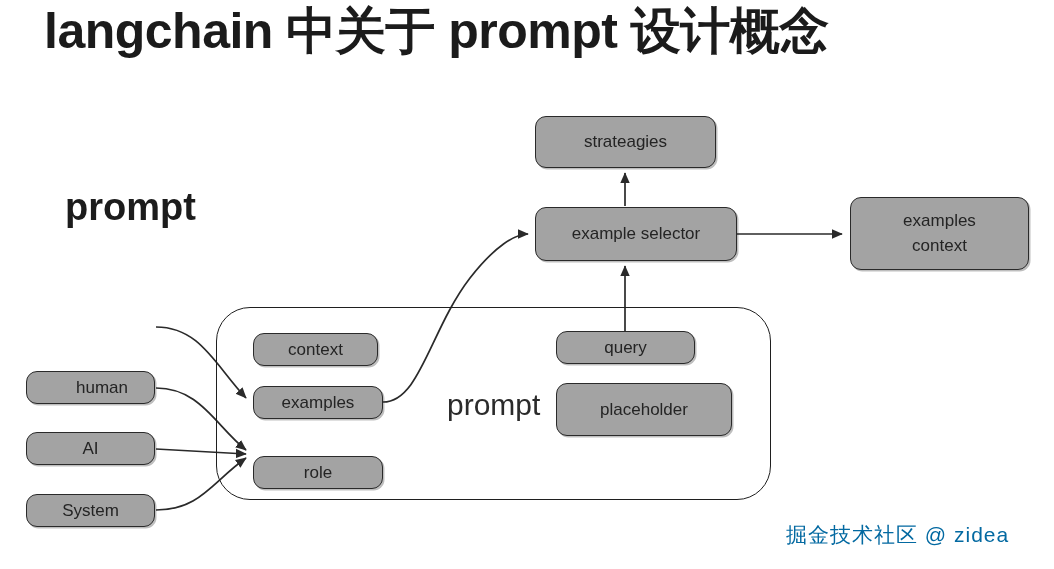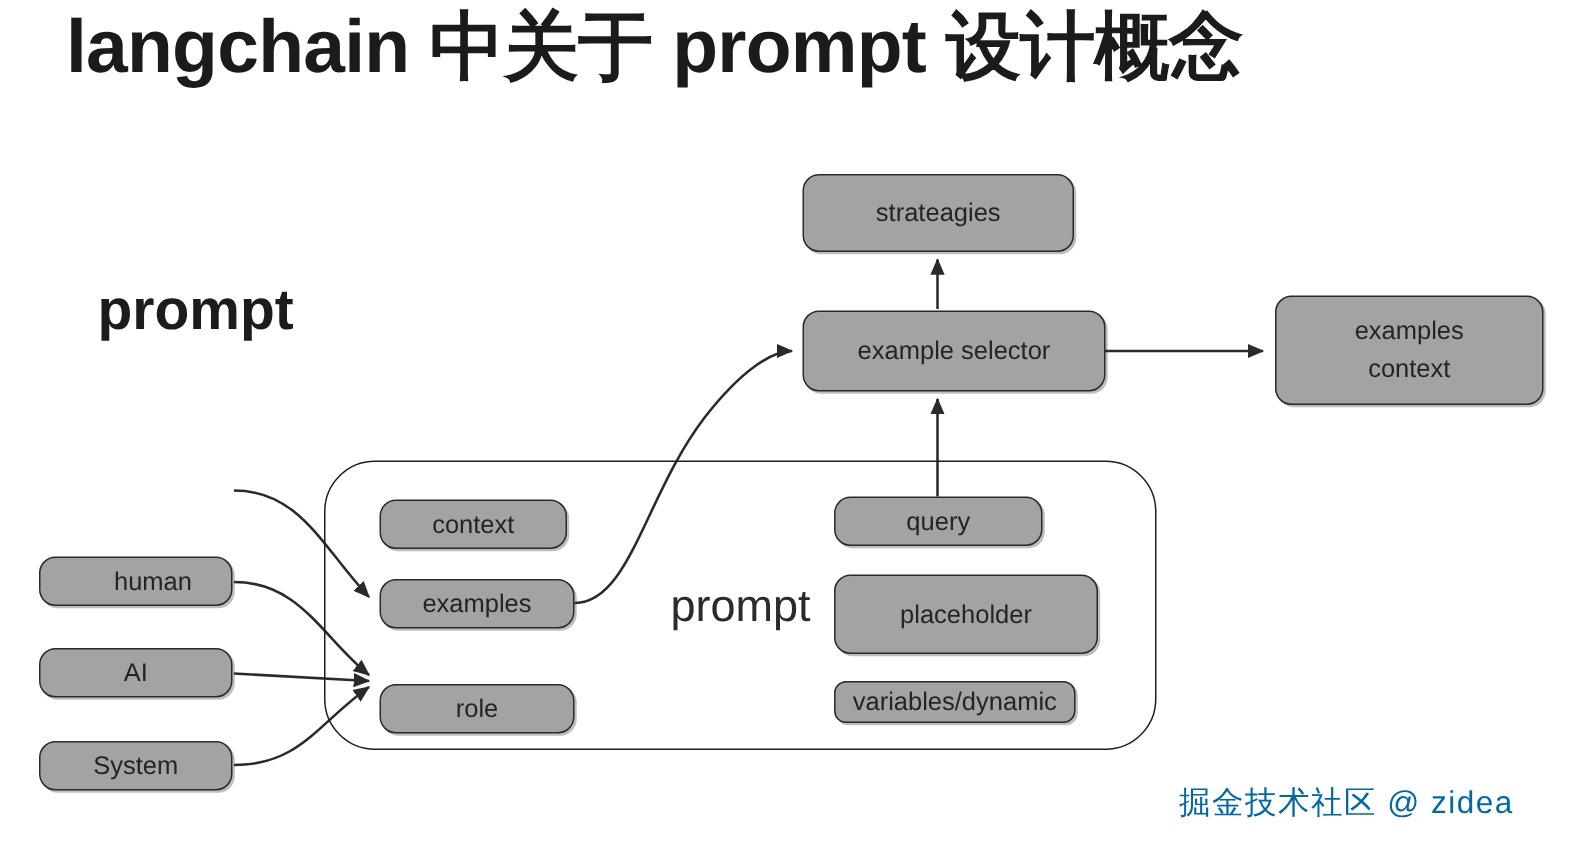--- a/index.html
+++ b/index.html
@@ -151,17 +151,16 @@
   <div class="node" style="left:253px; top:333px; width:125px; height:33px;">context</div>
 
   <div class="node" style="left:253px; top:386px; width:130px; height:33px;">examples</div>
 
   <div class="node" style="left:253px; top:438px; width:130px; height:33px;margin-top:18px;">role</div>
 
   <div class="node" style="left:556px; top:331px; width:139px; height:33px;">query</div>
 
   <div class="node" style="left:556px; top:383px; width:176px; height:53px;">placeholder</div>
 
-  <div class="node" style="left:556px; top:454px; width:161px; height:28px; border-radius:8px;">variables/dynamic</div>
 
   <div id="watermark">掘金技术社区 @ zidea</div>
 
 </div>
 
 </body></html>

